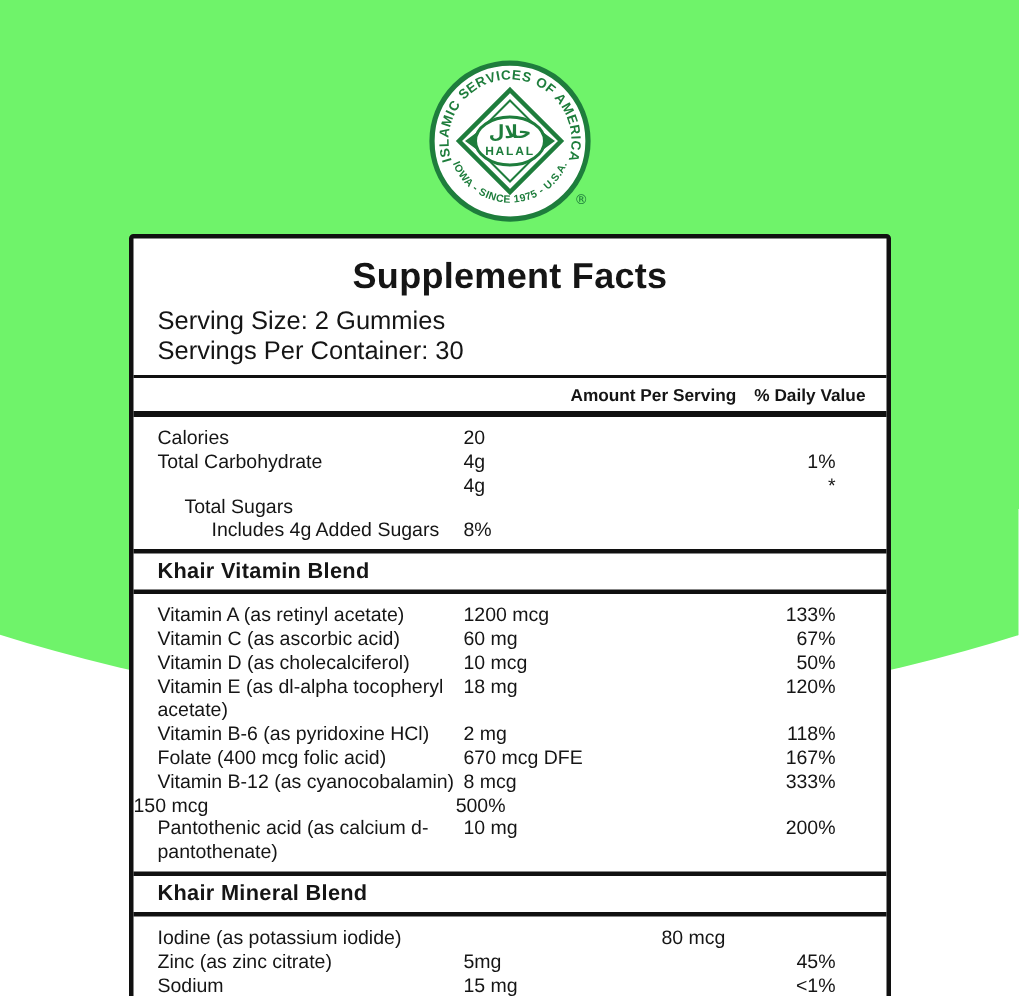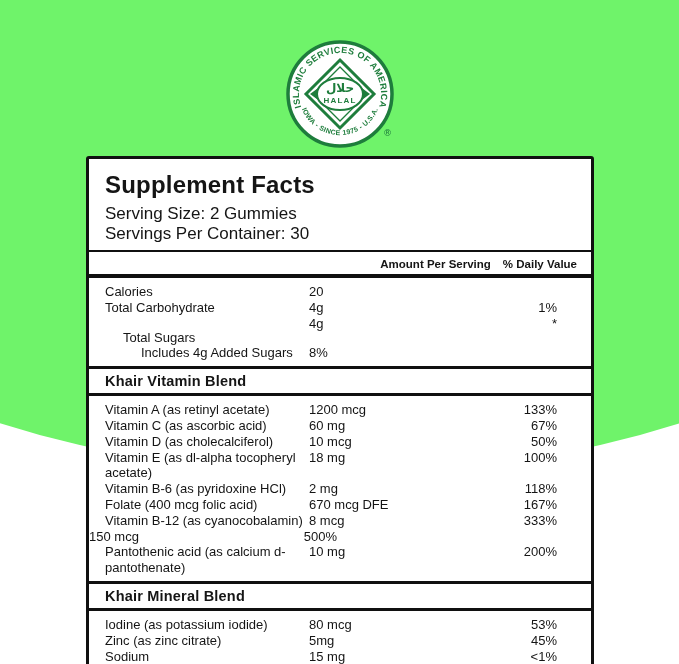--- a/index.html
+++ b/index.html
@@ -12,21 +12,21 @@
             border-radius:50%;background:#6FF36A;}
 
   
   .seal{position:absolute;left:276px;top:30px;width:128px;height:128px;}
 
   
   .panel{position:absolute;left:86px;top:156px;width:508px;box-sizing:border-box;
          background:#ffffff;border:3px solid #101010;border-radius:3px;
          color:#151515;display:flex;flex-direction:column;}
   .head{padding:12px 16px 6px;}
-  .title{font-size:24px;font-weight:bold;letter-spacing:.2px;margin-bottom:5px;}
+  .title{font-size:24px;font-weight:bold;letter-spacing:.2px;margin-bottom:5px;text-align:center;}
   .serving-line{font-size:17px;line-height:20px;}
 
   .colhead{border-top:2px solid #101010;display:flex;justify-content:flex-end;
            align-items:flex-start;gap:12px;padding:6px 14px 4px 16px;
            font-size:11.5px;font-weight:bold;}
   .rule4{border-top:4px solid #101010;}
   .rule3{border-top:3px solid #101010;}
 
   .rows{padding:6px 0 5px;}
   .row{display:flex;font-size:13px;line-height:15.8px;}
@@ -123,21 +123,21 @@
     <span class="rdv">67%</span>
   </div>
             <div class="row">
     <span class="rname">Vitamin D (as cholecalciferol)</span>
     <span class="ramt">10 mcg</span>
     <span class="rdv">50%</span>
   </div>
             <div class="row">
     <span class="rname">Vitamin E (as dl-alpha tocopheryl acetate)</span>
     <span class="ramt">18 mg</span>
-    <span class="rdv">100%</span>
+    <span class="rdv">120%</span>
   </div>
             <div class="row">
     <span class="rname">Vitamin B-6 (as pyridoxine HCl)</span>
     <span class="ramt">2 mg</span>
     <span class="rdv">118%</span>
   </div>
             <div class="row">
     <span class="rname">Folate (400 mcg folic acid)</span>
     <span class="ramt">670 mcg DFE</span>
     <span class="rdv">167%</span>
@@ -159,21 +159,20 @@
           </div>
   </div>
         <div>
     <div class="rule3"></div>
     <div class="sechead">Khair Mineral Blend</div>
     <div class="rule3"></div>
     <div class="rows">
             <div class="row">
     <span class="rname">Iodine (as potassium iodide)</span>
     <span class="ramt">80 mcg</span>
-    <span class="rdv">53%</span>
   </div>
             <div class="row">
     <span class="rname">Zinc (as zinc citrate)</span>
     <span class="ramt">5mg</span>
     <span class="rdv">45%</span>
   </div>
             <div class="row">
     <span class="rname">Sodium</span>
     <span class="ramt">15 mg</span>
     <span class="rdv">&lt;1%</span>

